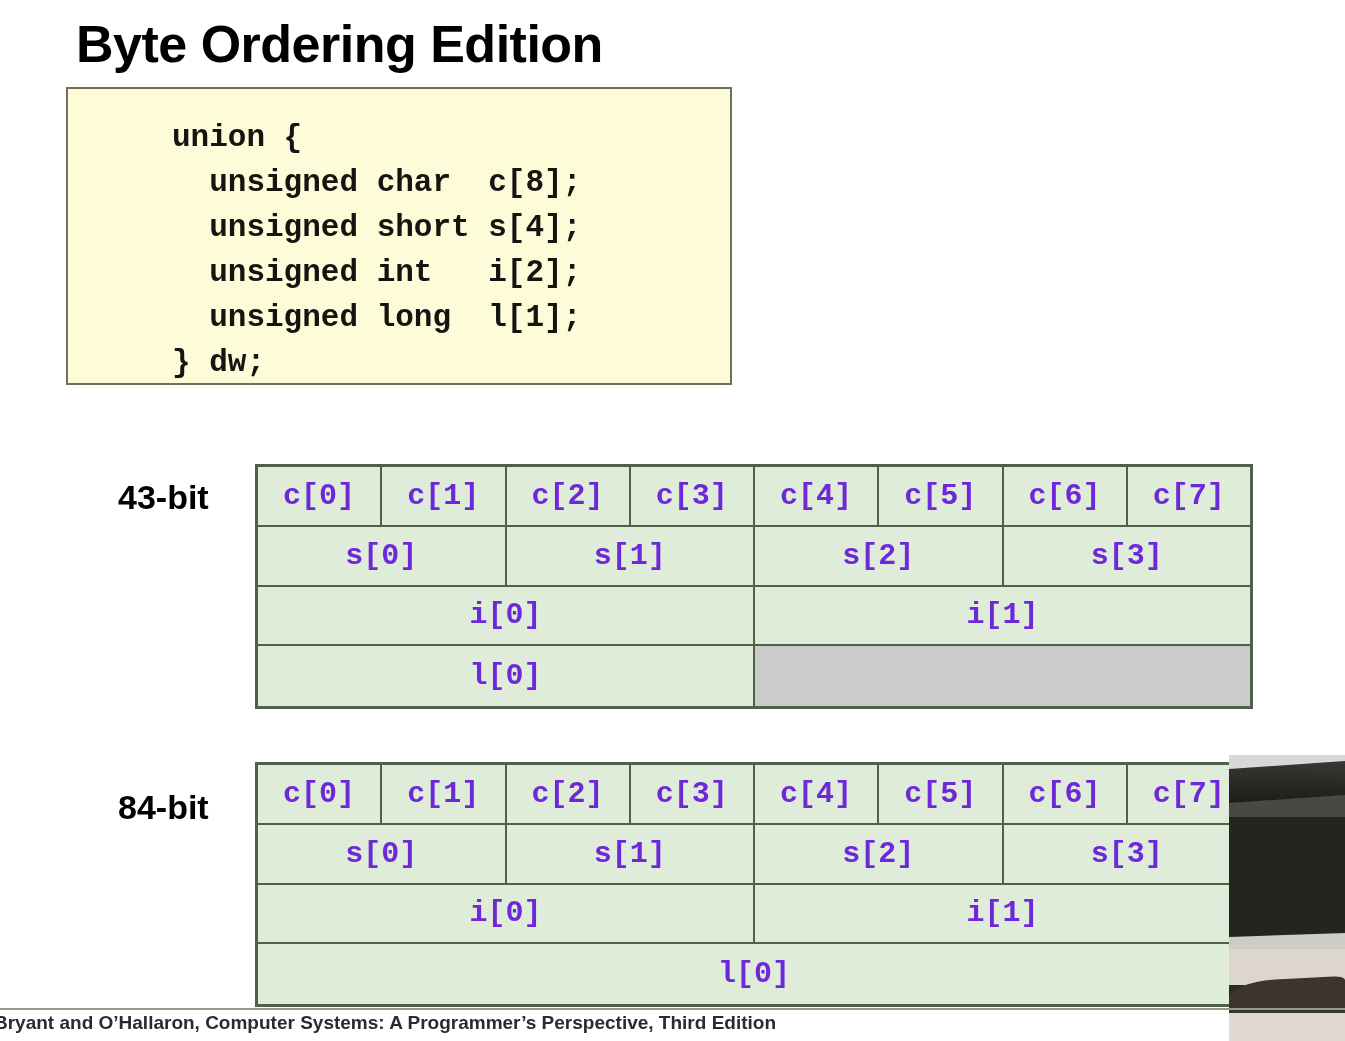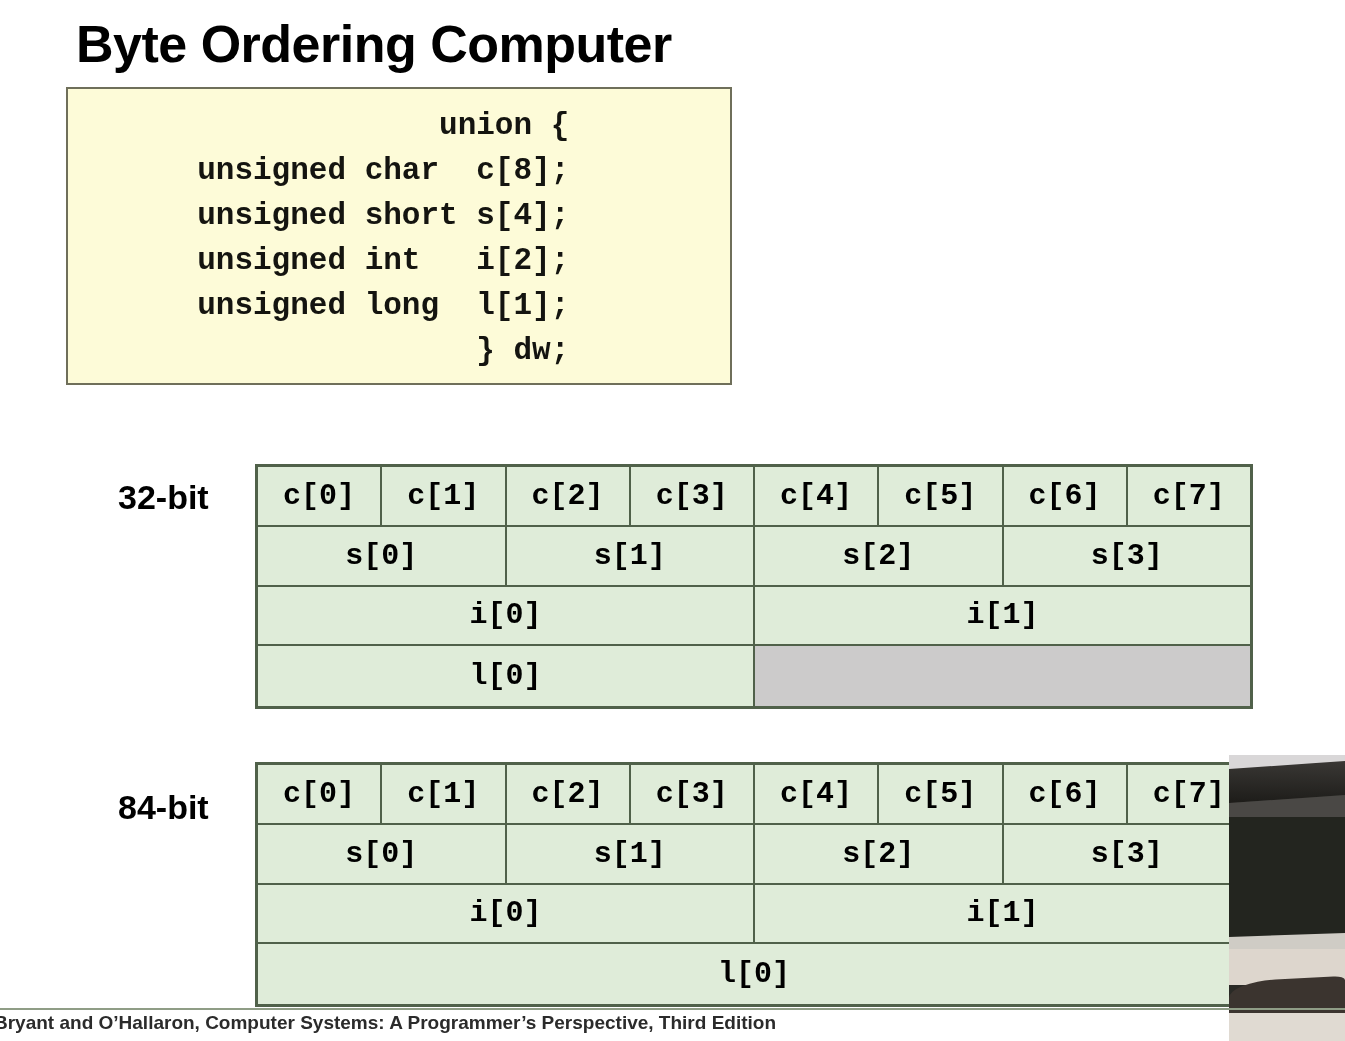--- a/index.html
+++ b/index.html
@@ -44,22 +44,21 @@
   .code-text {
     position: absolute;
     left: 92px;
     top: 14px;
     font-family: "Liberation Mono", "DejaVu Sans Mono", monospace;
     font-size: 31px;
     font-weight: bold;
     line-height: 45px;
     color: #141410;
     white-space: pre;
-    margin: 0;
-    text-align: right;
+    margin: 12px;
   }
 
   
   .table-block {
     position: absolute;
   }
   .table-label {
     position: absolute;
     font-family: "Liberation Sans", sans-serif;
     font-size: 34px;
@@ -87,21 +86,21 @@
     height: 60px;
     display: flex;
     align-items: center;
     justify-content: center;
     background: #dfecd9;
     border-right: 2px solid #50614a;
     box-sizing: border-box;
     font-family: "Liberation Mono", "DejaVu Sans Mono", monospace;
     font-size: 30px;
     font-weight: bold;
-    color: #000000;
+    color: #6d28d9;
     letter-spacing: 0px;
   }
   .mem-cell:last-child {
     border-right: none;
   }
   .mem-cell.empty {
     background: #cccbcb;
   }
 
   
@@ -140,33 +139,33 @@
   .vb3 { top: 44px; height: 26px; background: #4a4845; transform: skewY(-4deg); }
   .vb4 { top: 62px; height: 130px; background: #23251f; }
   .vb5 { top: 180px; height: 18px; background: #cfccc5; transform: skewY(-2deg); }
   .vb6 { top: 194px; height: 36px; background: #ddd6cd; }
   .vb7 { top: 224px; height: 40px; background: #3b342f; border-radius: 40% 10% 0 0; transform: skewY(-3deg); }
   .vb8 { top: 258px; height: 30px; background: #e0dad2; }
 </style>
 </head>
 <body>
 
-<div class="slide-title">Byte Ordering Computer</div>
+<div class="slide-title">Byte Ordering Edition</div>
 
 <div class="code-box">
   <pre class="code-text">union {
   unsigned char  c[8];
   unsigned short s[4];
   unsigned int   i[2];
   unsigned long  l[1];
 } dw;</pre>
 </div>
 
 <div class="table-block">
-  <div class="table-label" style="left:118px; top:478px;">32-bit</div>
+  <div class="table-label" style="left:118px; top:478px;">43-bit</div>
   <div class="mem-table" id="table-32" style="left:255px; top:464px; width:998px; height:245px;">
       <div class="mem-row" style="height: 25%;">
         <div class="mem-cell" style="flex-grow: 1; height: 100%;">c[0]</div>
         <div class="mem-cell" style="flex-grow: 1; height: 100%;">c[1]</div>
         <div class="mem-cell" style="flex-grow: 1; height: 100%;">c[2]</div>
         <div class="mem-cell" style="flex-grow: 1; height: 100%;">c[3]</div>
         <div class="mem-cell" style="flex-grow: 1; height: 100%;">c[4]</div>
         <div class="mem-cell" style="flex-grow: 1; height: 100%;">c[5]</div>
         <div class="mem-cell" style="flex-grow: 1; height: 100%;">c[6]</div>
         <div class="mem-cell" style="flex-grow: 1; height: 100%;">c[7]</div>

